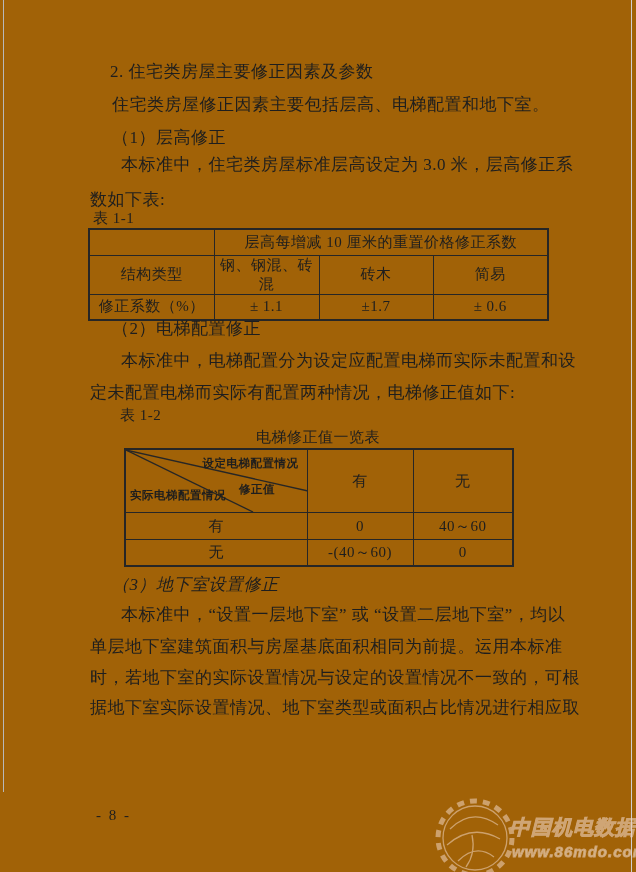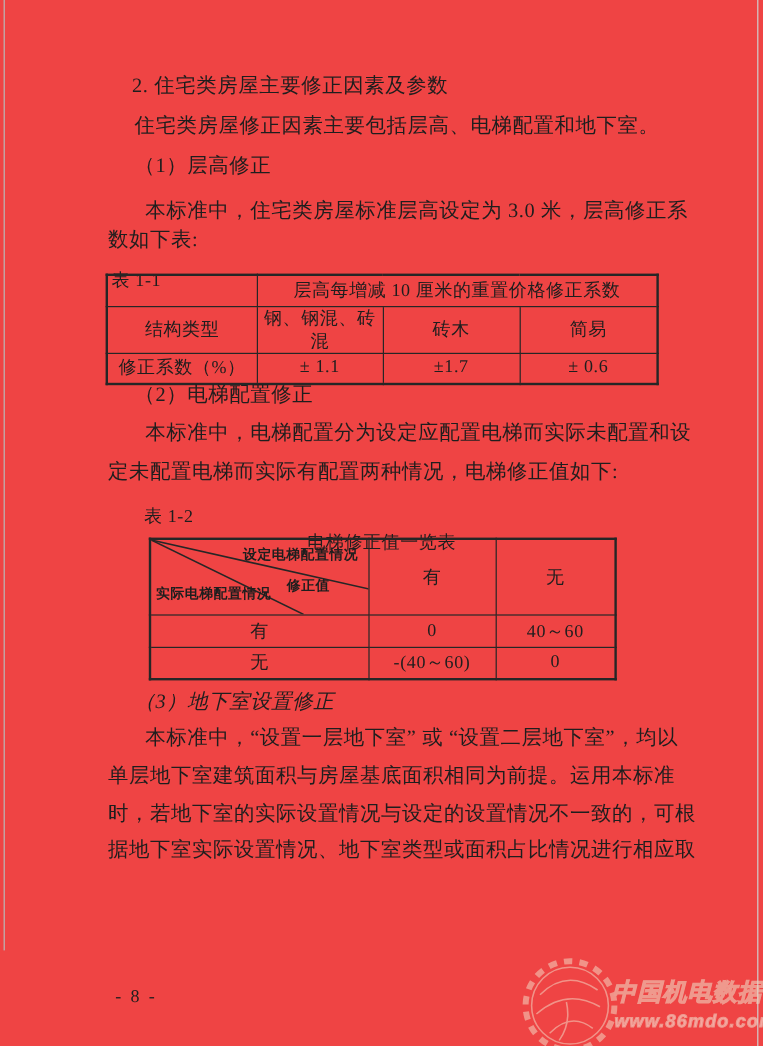--- a/index.html
+++ b/index.html
@@ -1,26 +1,26 @@
 <!DOCTYPE html>
 <html><head>
 <meta charset="utf-8">
 <style>
   html,body{margin:0;padding:0;background:#ffffff;}
   .page{
     position:relative;
     width:636px;height:872px;
-    background:#ef4444;
+    background:#a16207;
     overflow:hidden;
     font-family:"Liberation Serif","DejaVu Serif",serif;
     color:#1e1e1e;
   }
   .abs{position:absolute;}
   .t{font-size:17px;line-height:20px;white-space:nowrap;letter-spacing:0.5px;}
-  .small{font-size:15px;line-height:18px;margin-top:16px;}
+  .small{font-size:15px;line-height:18px;}
   .center{text-align:center;}
   .right{text-align:right;}
   .edge{background:#b8b8b8;}
   
   table{border-collapse:collapse;table-layout:fixed;}
   .doc-table{border:2px solid #262626;}
   .doc-table td{
     border:1px solid #262626;
     text-align:center;vertical-align:middle;
     font-size:15px;letter-spacing:0.5px;
@@ -53,21 +53,21 @@
 
 <div class="page">
 
   <div class="abs edge" style="left:3px;top:0;width:1px;height:792px;"></div>
   <div class="abs edge" style="left:631px;top:0;width:1px;height:872px;background:#cfcfcf;"></div>
 
   <div class="abs t" style="left:110px;top:62px;">2. 住宅类房屋主要修正因素及参数</div>
   <div class="abs t" style="left:112px;top:95px;">住宅类房屋修正因素主要包括层高、电梯配置和地下室。</div>
 
   <div class="abs t" style="left:112px;top:128px;">（1）层高修正</div>
-  <div class="abs t" style="left:121px;top:166px;">本标准中，住宅类房屋标准层高设定为 3.0 米，层高修正系</div>
+  <div class="abs t" style="left:121px;top:155px;">本标准中，住宅类房屋标准层高设定为 3.0 米，层高修正系</div>
   <div class="abs t" style="left:90px;top:190px;">数如下表:</div>
 
   <div class="abs t small" style="left:93px;top:209px;">表 1-1</div>
 
   <table class="abs doc-table tbl1" style="left:88px;top:228px;">
     <colgroup>
         <col style="width:125px;">
         <col style="width:105px;">
         <col style="width:114px;">
         <col style="width:115px;">

